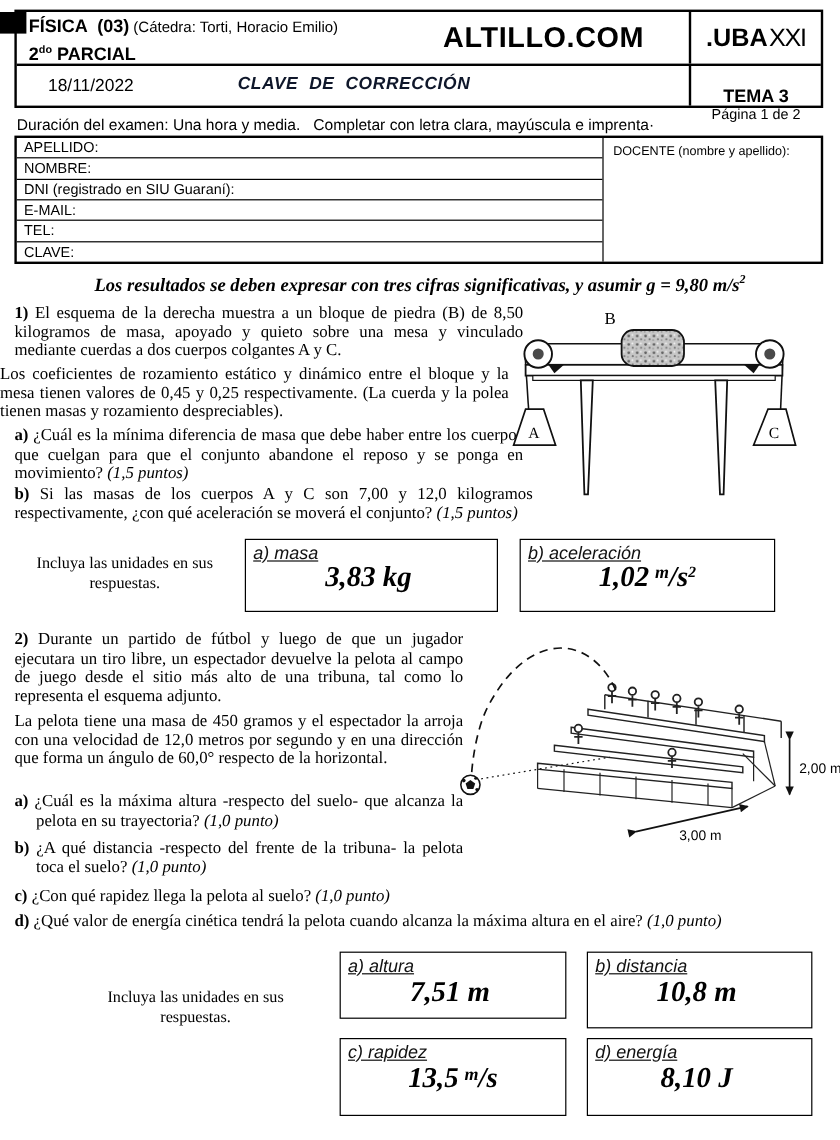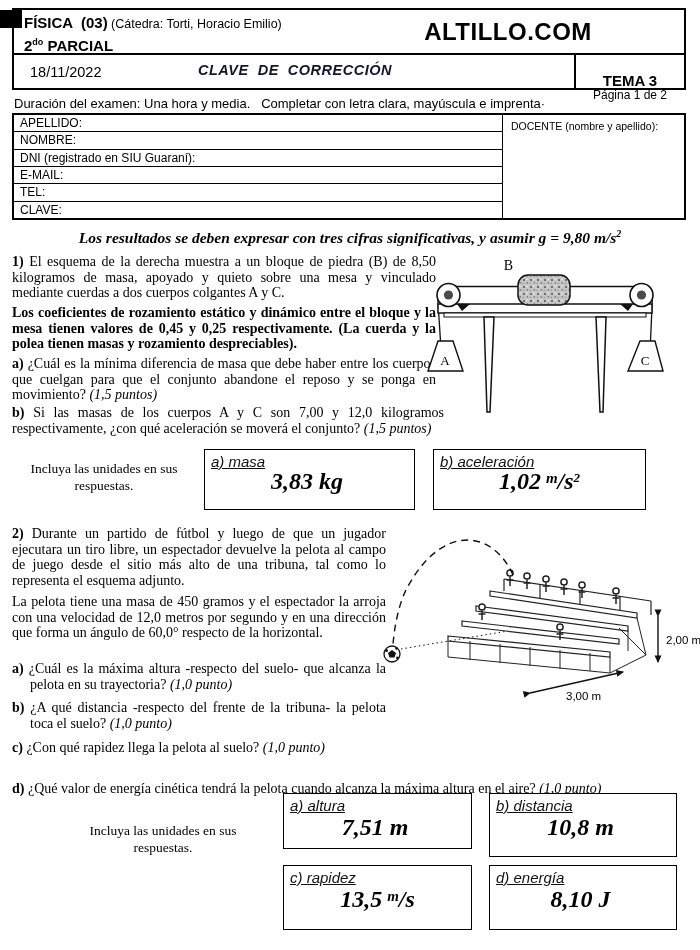--- a/index.html
+++ b/index.html
@@ -22,21 +22,21 @@
   .catedra{font-size:12.5px;}
   .parcial{font-weight:bold;font-size:15px;}
   .parcial sup{font-size:9px;}
   .hdr-sitecell{flex:1;display:flex;align-items:center;justify-content:center;}
   .site{font-size:24px;font-weight:bold;letter-spacing:0.5px;}
   .hdr-ubacell{width:110px;border-left:2px solid #000;box-sizing:border-box;display:flex;
                align-items:center;justify-content:center;font-size:21px;}
   .uba-bold{font-weight:bold;}
   .uba-light{font-weight:normal;letter-spacing:-1px;margin-left:1px;}
   .hdr-row2{position:relative;height:33px;display:flex;}
-  .hdr-datecell{width:200px;padding-left:16px;display:flex;align-items:center;font-size:14.5px;}
+  .hdr-datecell{width:200px;padding-left:26px;display:flex;align-items:center;font-size:14.5px;}
   .hdr-clave{position:absolute;left:0;top:7px;width:562px;text-align:center;font-weight:bold;
              font-style:italic;font-size:14.5px;letter-spacing:0.5px;color:#0f172a;}
   .hdr-temacell{margin-left:auto;width:110px;border-left:2px solid #000;box-sizing:border-box;
                 text-align:center;padding-top:17px;}
   .tema{font-weight:bold;font-size:15px;line-height:17px;}
   .pagina{font-size:12px;line-height:13px;}
 
   .duracion{left:14px;top:96px;font-family:"Liberation Sans",sans-serif;font-size:13px;}
 
   
@@ -51,21 +51,21 @@
   .form-calif{height:50%;border-bottom:1px solid #000;box-sizing:border-box;padding:5px 0 0 8px;
               font-size:11px;}
   .form-docente{height:50%;padding:5px 0 0 8px;font-size:10.5px;}
 
   .results{left:0;top:228px;width:700px;text-align:center;font-weight:bold;font-style:italic;
            font-size:15.5px;}
   .results sup{font-size:10px;}
 
   .bodytext{font-size:14px;line-height:15.6px;text-align:justify;margin:0;}
   .p1-para1{left:12px;top:254px;width:424px;}
-  .p1-para2{left:12px;top:305px;width:424px;font-weight:bold;}
+  .p1-para2{left:0;top:305px;width:424px;}
   .p1-qa{left:12px;top:356px;width:424px;}
   .p1-qb{left:12px;top:405px;width:432px;}
 
   .d1{left:424px;top:250px;}
 
   .inc1{left:26px;top:460px;width:156px;text-align:center;font-size:13.5px;line-height:17px;}
   .inc2{left:86px;top:822px;width:154px;text-align:center;font-size:13.5px;line-height:17px;}
 
   .abox{border:1.5px solid #000;box-sizing:border-box;background:#fff;}
   .albl{position:absolute;left:6px;top:3px;font-family:"Liberation Sans",sans-serif;
@@ -80,21 +80,21 @@
   .box2a{left:283px;top:793px;width:189px;height:56px;}
   .box2b{left:489px;top:793px;width:188px;height:64px;}
   .box2c{left:283px;top:865px;width:189px;height:65px;}
   .box2d{left:489px;top:865px;width:188px;height:65px;}
 
   .p2-para1{left:12px;top:526px;width:374px;}
   .p2-para2{left:12px;top:594px;width:374px;}
   .p2-qa{left:12px;top:661px;width:374px;padding-left:18px;text-indent:-18px;box-sizing:border-box;}
   .p2-qb{left:12px;top:700px;width:374px;padding-left:18px;text-indent:-18px;box-sizing:border-box;}
   .p2-qc{left:12px;top:740px;width:540px;text-align:left;}
-  .p2-qd{left:12px;top:761px;width:676px;text-align:left;margin-top:20px;}
+  .p2-qd{left:12px;top:761px;width:676px;text-align:left;}
 
   .d2{left:370px;top:524px;}
 
   svg text{font-family:"Liberation Serif",serif;}
   svg .sans{font-family:"Liberation Sans",sans-serif;}
 </style>
 </head>
 <body>
 
 <div class="page">
@@ -102,20 +102,24 @@
   <div class="abs corner"></div>
 
   <div class="abs hdr">
     <div class="hdr-row1">
       <div class="hdr-titlecell">
         <div><span class="course pre">FÍSICA  (03)</span><span class="catedra pre"> (Cátedra: Torti, Horacio Emilio)</span></div>
         <div class="parcial"><span>2</span><sup>do</sup><span class="pre"> PARCIAL</span></div>
       </div>
       <div class="hdr-sitecell">
         <span class="site">ALTILLO.COM</span>
+      </div>
+      <div class="hdr-ubacell">
+        <span class="uba-bold">.UBA</span>
+          <span class="uba-light">XXI</span>
       </div>
     </div>
     <div class="hdr-row2">
       <div class="hdr-datecell">18/11/2022</div>
       <div class="hdr-clave pre">CLAVE  DE  CORRECCIÓN</div>
       <div class="hdr-temacell">
         <div class="tema">TEMA 3</div>
         <div class="pagina">Página 1 de 2</div>
       </div>
     </div>

